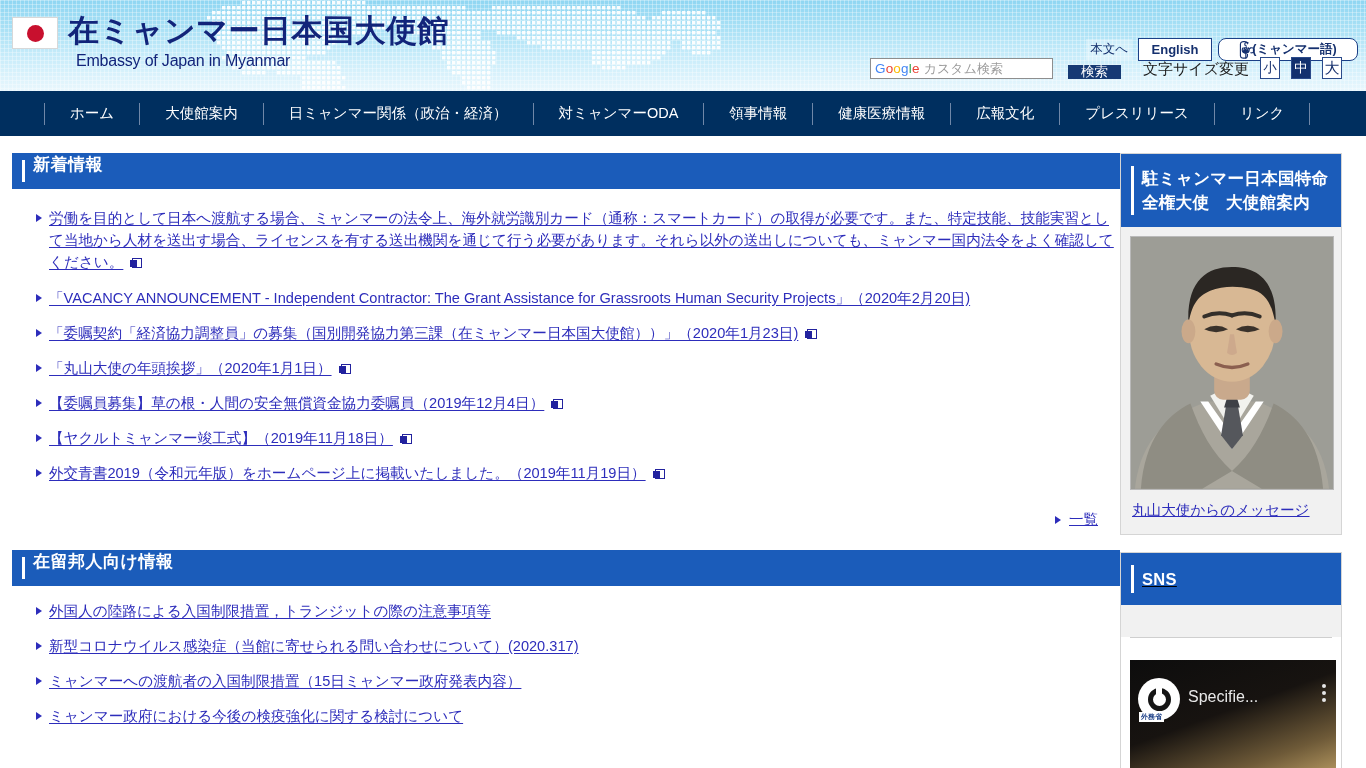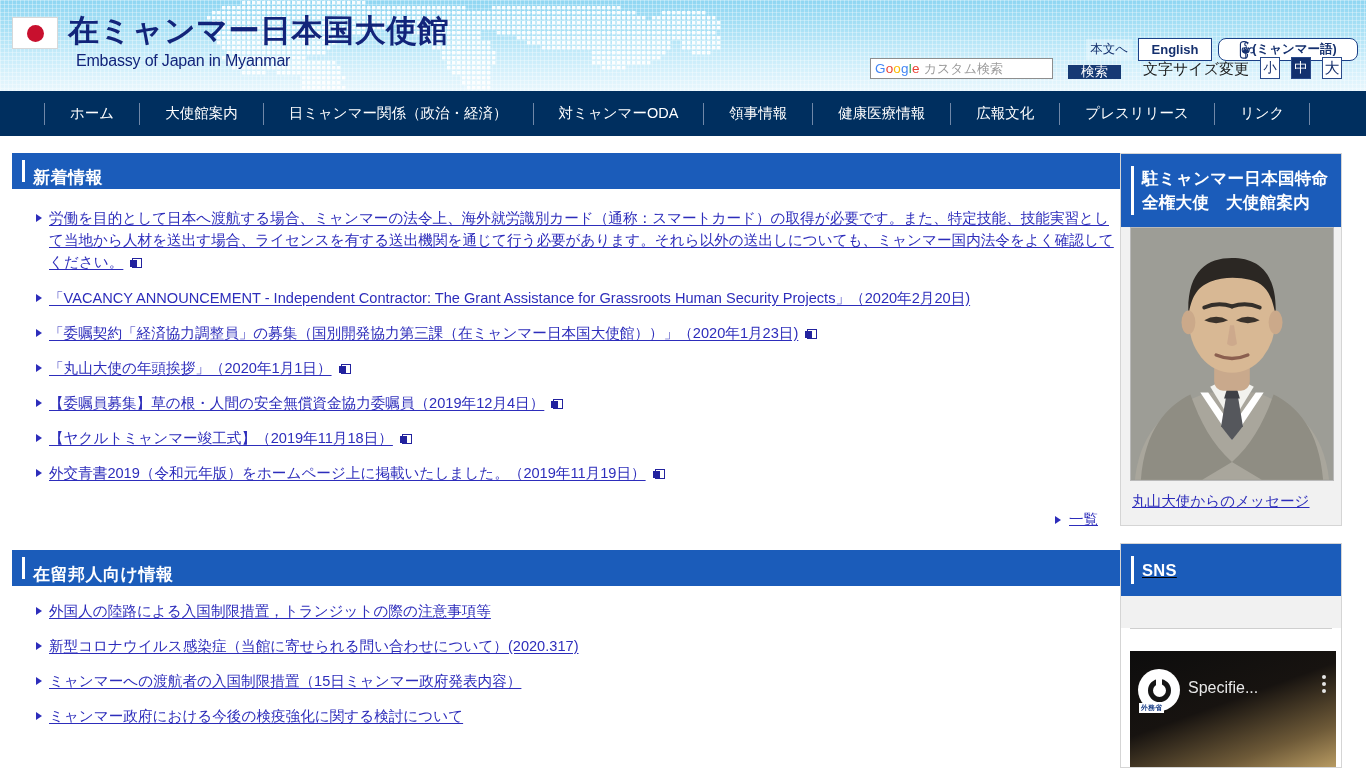--- a/index.html
+++ b/index.html
@@ -119,21 +119,21 @@
 
   
   .page { display: flex; width: 1366px; align-items: flex-start; }
   .main { width: 1120px; padding: 0 0 0 12px; }
   .side { width: 234px; padding: 0 12px 0 0; margin-left: 0; }
 
   .sec-head {
     position: relative;
     height: 36px; margin-top: 17px;
     background: #1b5cba;
-    display: flex; align-items: flex-end;
+    display: flex; align-items: flex-start;
   }
   .sec-head::before {
     content: ""; position: absolute; left: 10px; top: 7px;
     width: 3px; height: 22px; background: #ffffff;
   }
   .sec-head h2 {
     margin: 0 0 0 21px; color: #ffffff;
     font-size: 17px; font-weight: bold; letter-spacing: .5px;
   }
 
@@ -191,21 +191,21 @@
   }
   .card-head::before {
     content: ""; position: absolute; left: 10px; top: 12px; bottom: 12px;
     width: 3px; background: #ffffff;
   }
   .card-head h3 {
     margin: 0; color: #ffffff; font-size: 16.5px; font-weight: bold;
     line-height: 1.48; letter-spacing: .3px;
   }
   .card-head.sns { padding-top: 14px; padding-bottom: 14px; text-decoration: underline; }
-  .card-body { padding: 0 9px 11px 9px; background: #f1f1f1; }
+  .card-body { padding: 9px 9px 11px 9px; background: #f1f1f1; }
 
   .portrait {
     width: 204px; height: 254px;
     margin: 0 auto; display: block;
     border: 1px solid #b9b9b9; background: #9d9d95;
   }
   .amb-link {
     display: block; padding: 11px 2px 3px 2px;
     font-size: 14.6px; color: #2d2dbb; text-decoration: underline;
     text-align: left;

